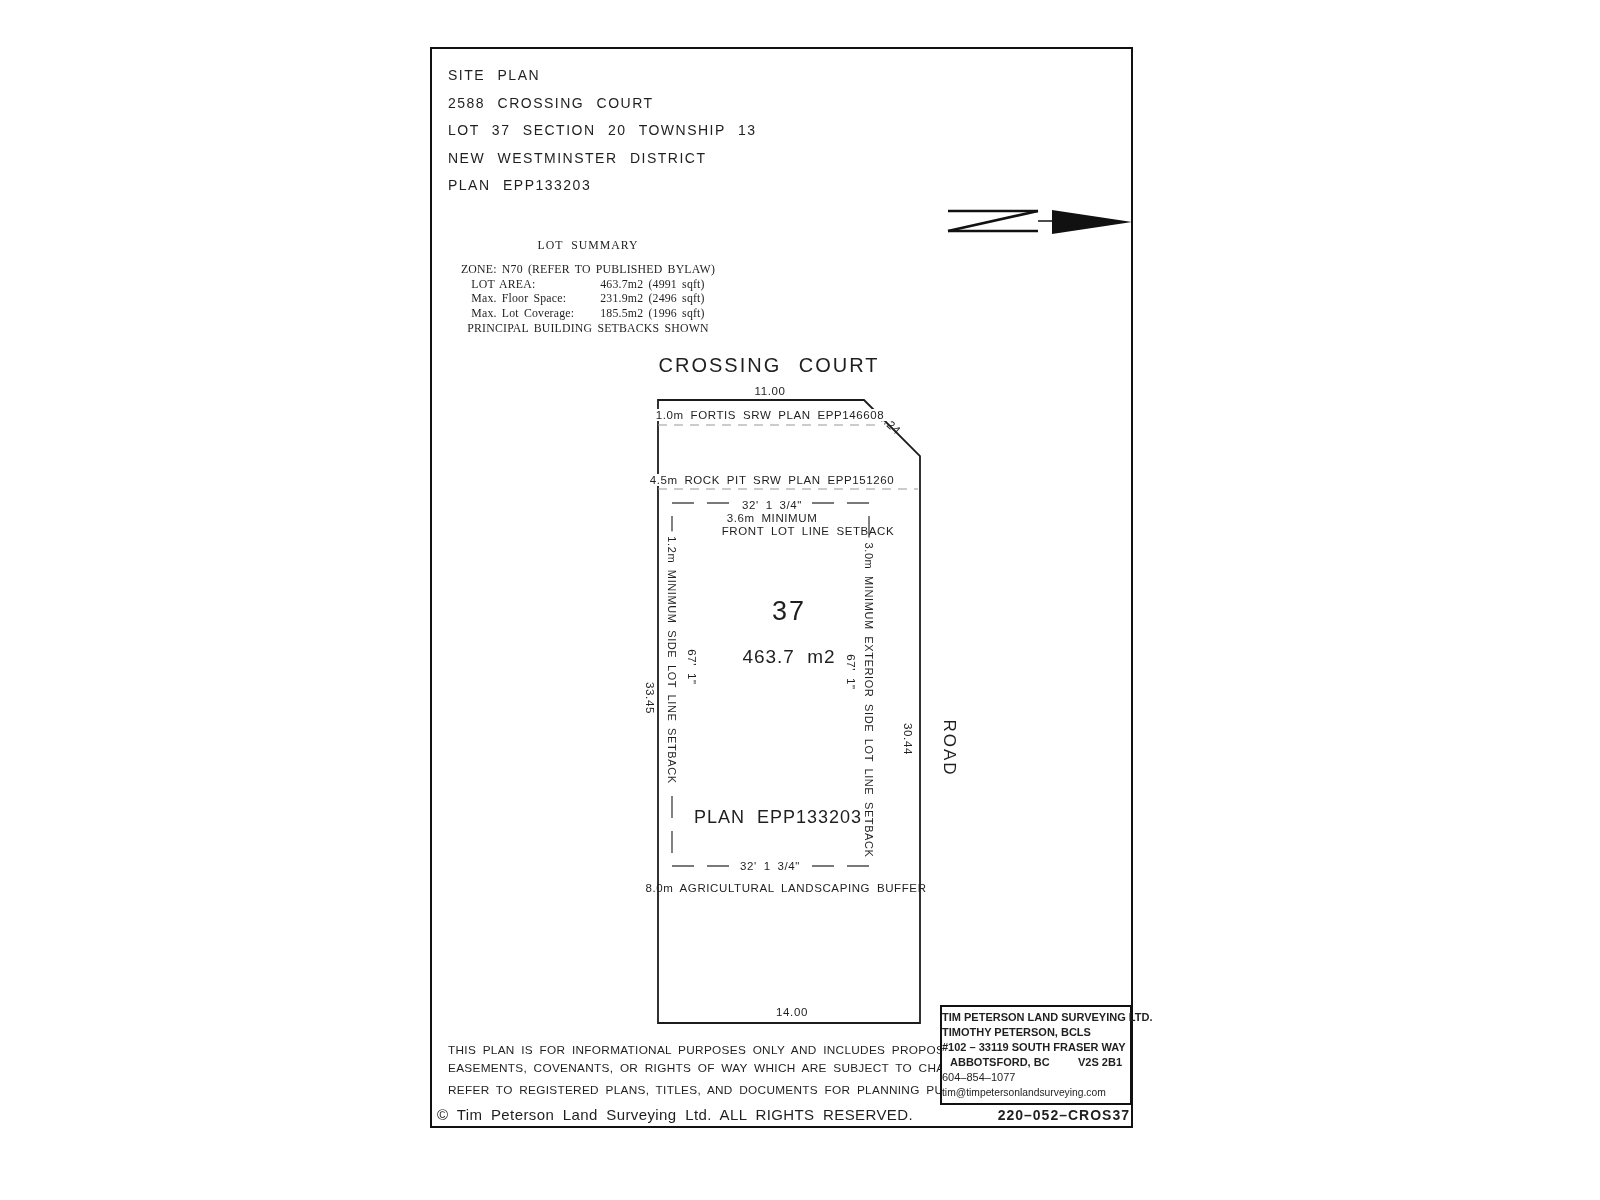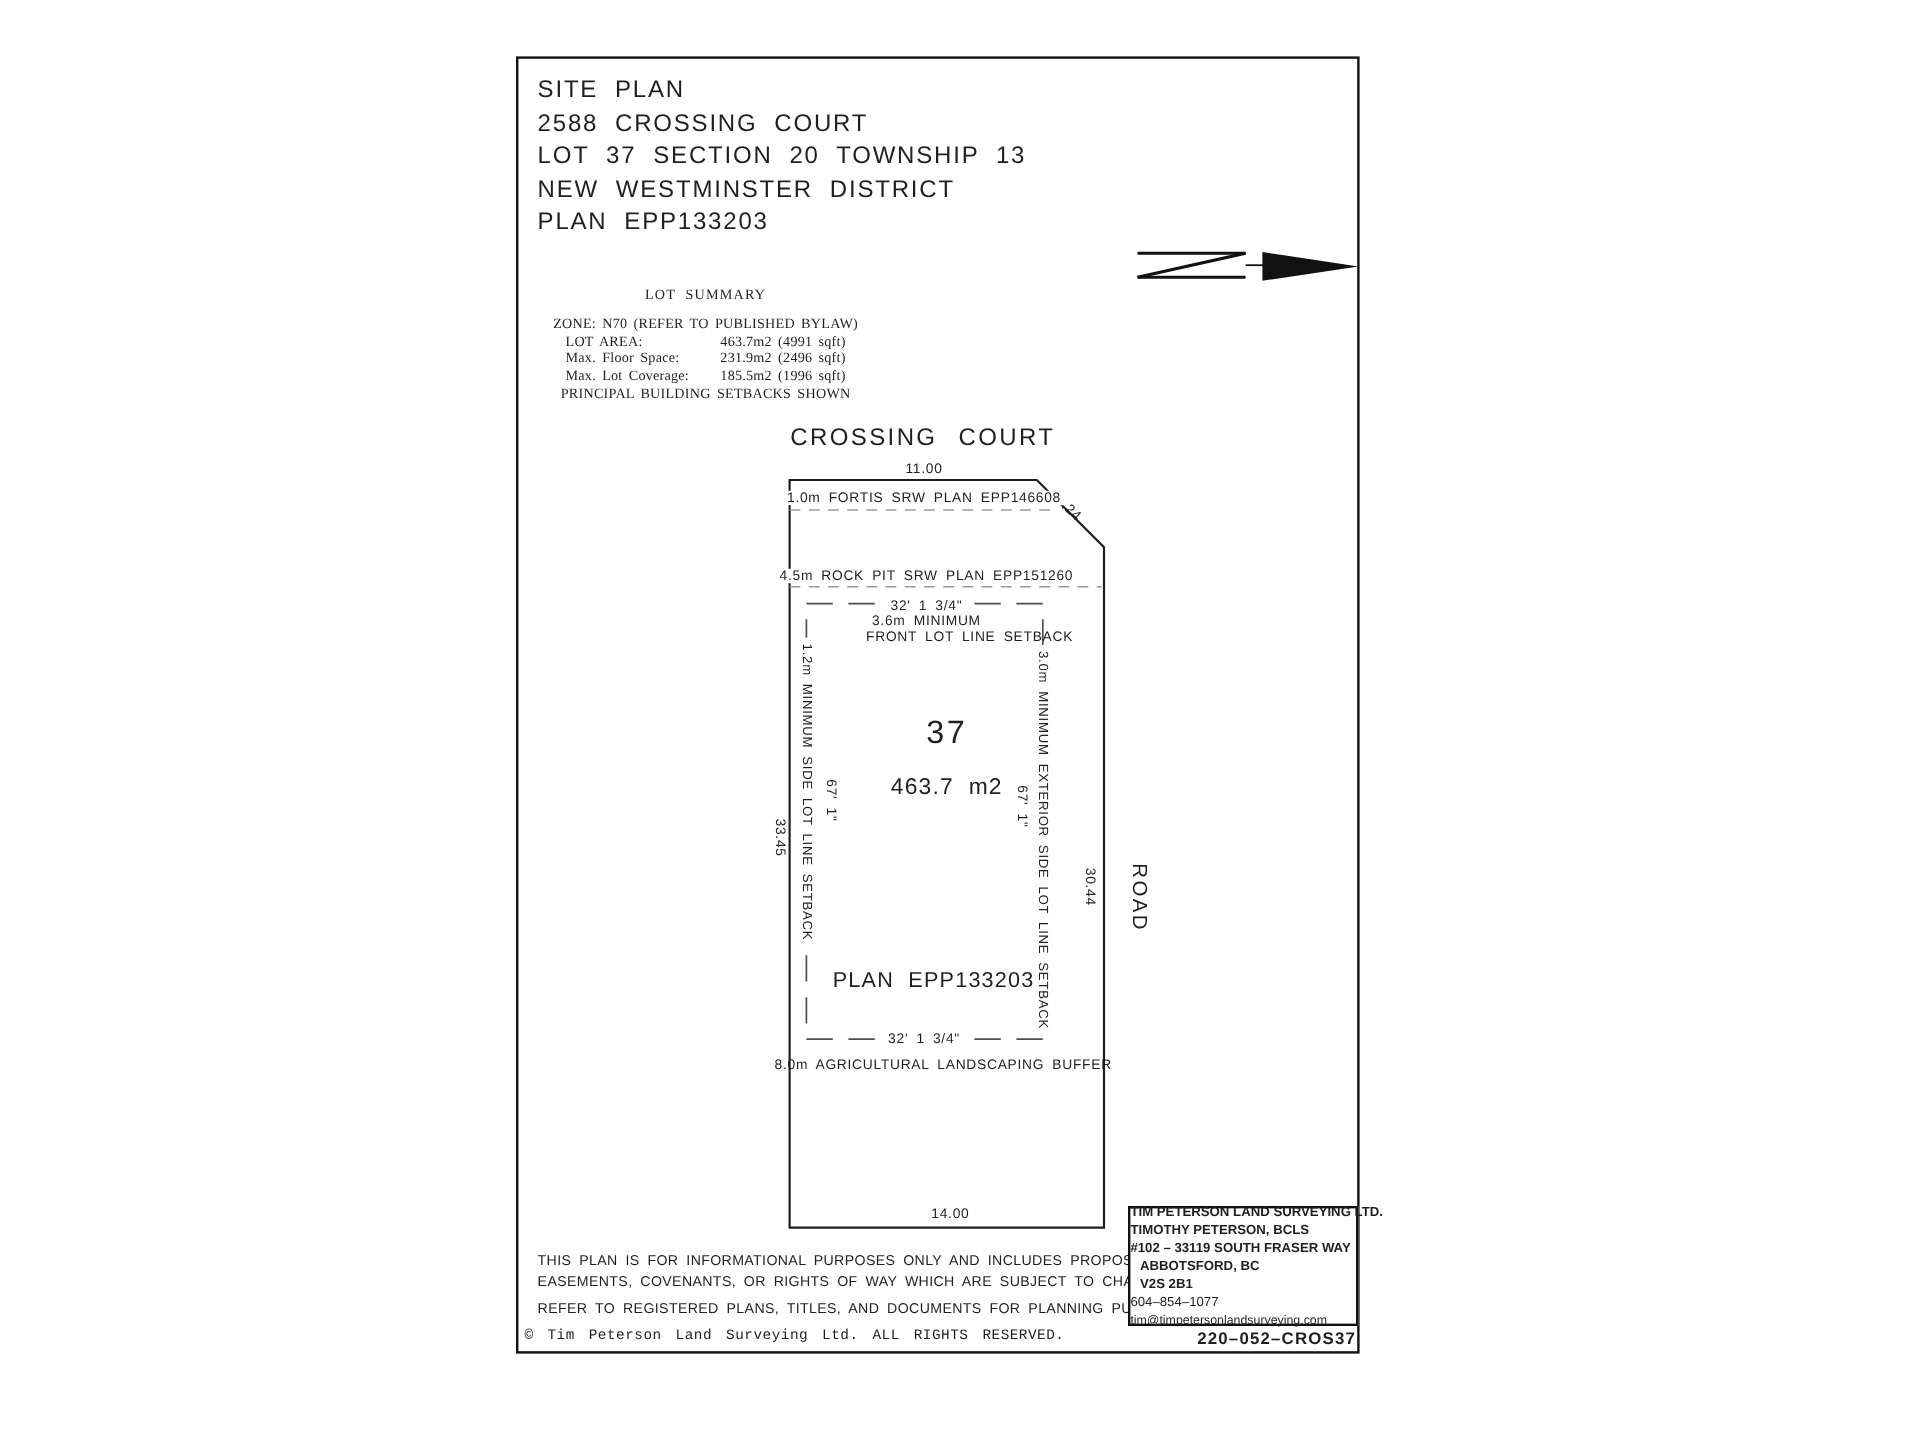--- a/index.html
+++ b/index.html
@@ -5,47 +5,47 @@
   html,body{margin:0;padding:0;}
   body{
     width:1600px;height:1200px;position:relative;background:#ffffff;
     font-family:"Liberation Sans",sans-serif;color:#1f1f1f;overflow:hidden;
   }
   .sheet{
     position:absolute;left:430px;top:47px;width:703px;height:1081px;
     border:2.5px solid #111;box-sizing:border-box;background:#fff;
   }
   svg.draw{position:absolute;left:0;top:0;}
-  .title-block{position:absolute;left:448px;top:62px;font-size:20px;line-height:27.5px;
+  .title-block{position:absolute;left:448px;top:62px;font-size:14px;line-height:27.5px;
     letter-spacing:1.5px;word-spacing:7px;white-space:nowrap;}
   .summary{position:absolute;left:472px;top:238px;width:232px;font-size:11.8px;line-height:14.8px;font-family:Liberation Serif, serif;}
   .summary .hd{text-align:center;margin-bottom:9px;letter-spacing:1px;word-spacing:4px;}
   .summary .row{display:flex;white-space:nowrap;letter-spacing:.2px;word-spacing:2px;justify-content:center;}
   .summary .row .lab{width:129px;flex:none;}
   .lbl{position:absolute;transform:translate(-50%,-50%);white-space:nowrap;
     font-size:11.5px;letter-spacing:.6px;word-spacing:3px;}
   .v{transform:translate(-50%,-50%) rotate(90deg);}
   .r45{transform:translate(-50%,-50%) rotate(43deg);}
   .bg{background:#fff;padding:0 5px;}
   .street{font-size:20px;letter-spacing:2px;word-spacing:10px;}
   .lotnum{font-size:27px;letter-spacing:2px;}
   .lotarea{font-size:19px;letter-spacing:1px;word-spacing:6px;}
   .plannum{font-size:18px;letter-spacing:1px;word-spacing:6px;}
   .roadlbl{font-size:17px;letter-spacing:2px;}
   .notes{position:absolute;left:448px;top:1043px;font-size:11.8px;letter-spacing:.3px;word-spacing:3px;white-space:nowrap;}
   .notes .n2{margin-top:4px;}
   .notes .n3{margin-top:8px;}
-  .copyright{position:absolute;left:437px;top:1106px;font-size:12px;letter-spacing:.4px;word-spacing:4px;white-space:nowrap;font-family:Liberation Mono, monospace;}
+  .copyright{position:absolute;left:437px;top:1106px;font-size:15px;letter-spacing:.4px;word-spacing:4px;white-space:nowrap;}
   .svbox{position:absolute;left:940px;top:1005px;width:192px;height:100px;
     border:2.5px solid #111;box-sizing:border-box;background:#fff;
     display:flex;flex-direction:column;justify-content:center;text-align:left;}
   .svbox .b{font-weight:bold;font-size:11px;line-height:15px;white-space:nowrap;}
   .svbox .n{font-size:11px;line-height:15px;white-space:nowrap;}
   .svbox .email{font-size:10.3px;line-height:15px;white-space:nowrap;}
-  .svbox .cityrow{display:flex;justify-content:space-between;padding:0 8px;flex-direction:column;}
+  .svbox .cityrow{display:flex;justify-content:space-between;padding:0 8px;}
   .dwgnum{position:absolute;right:470px;top:1107px;font-size:14px;font-weight:bold;letter-spacing:1px;white-space:nowrap;}
 </style>
 </head>
 <body>
 
 <div class="sheet"></div>
 
 <svg class="draw" width="1600" height="1200">
 
   <polygon points="658,400 864,400 920,456 920,1023 658,1023" fill="none" stroke="#1c1c1c" stroke-width="1.8"></polygon>

